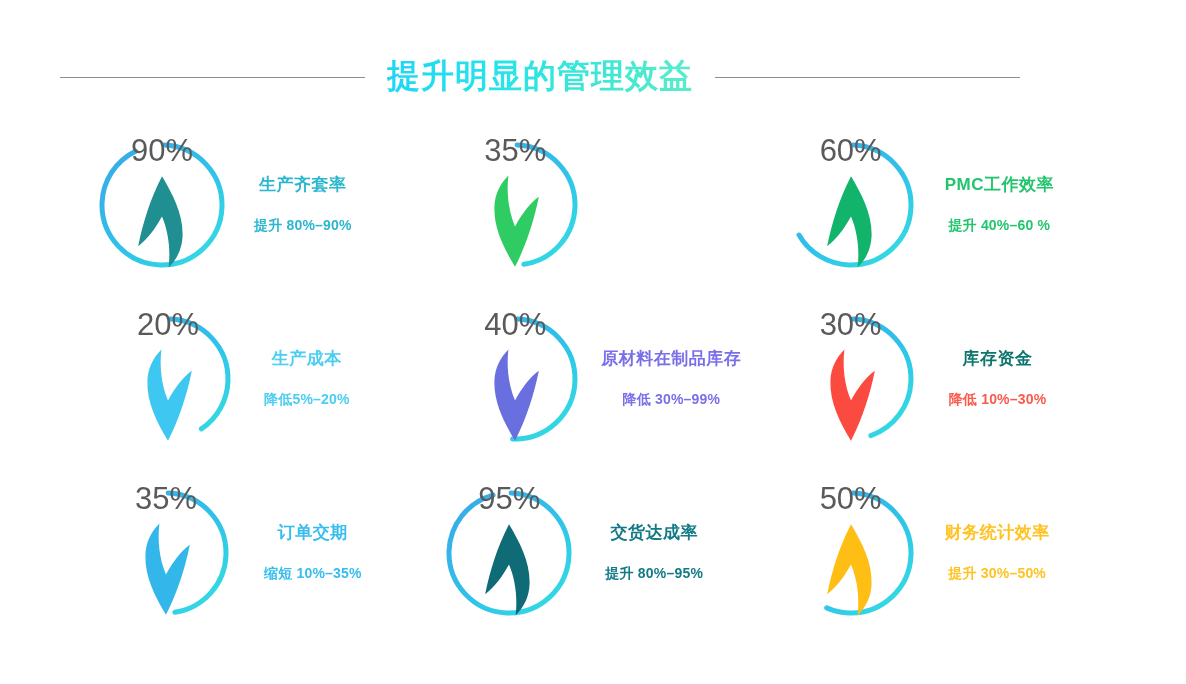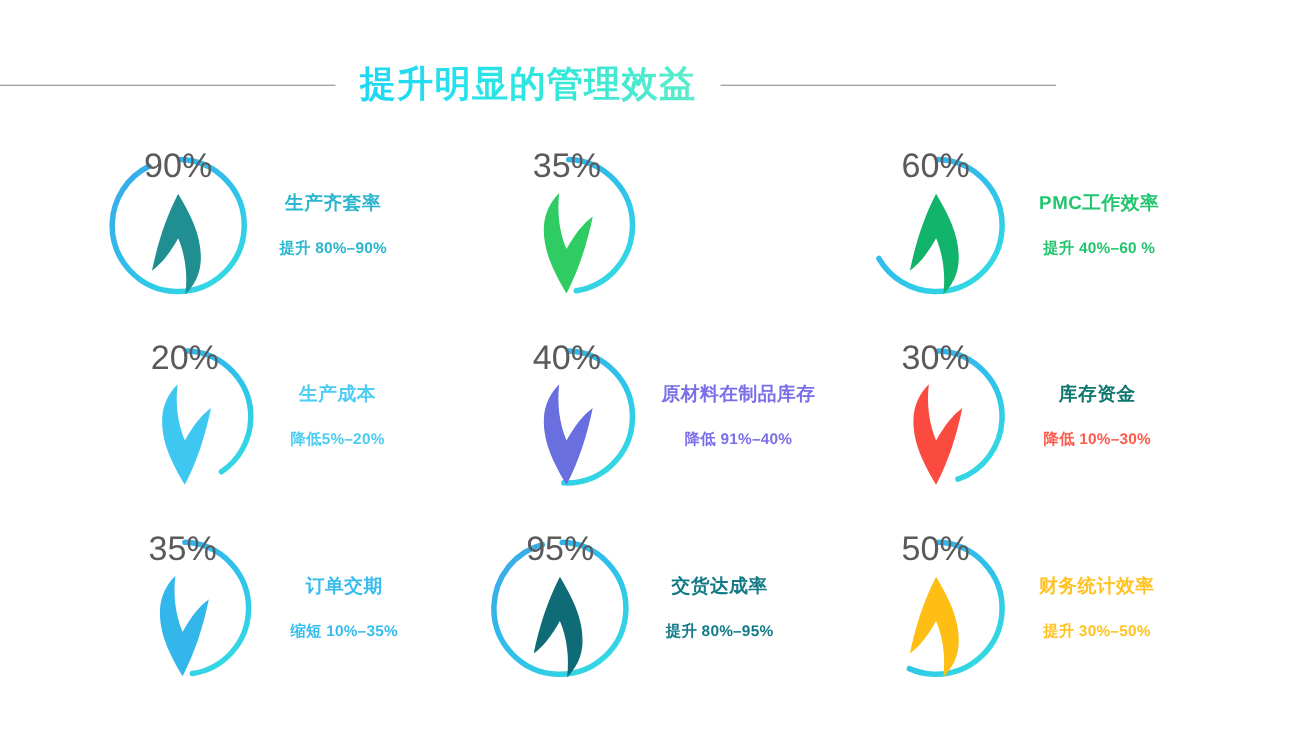--- a/index.html
+++ b/index.html
@@ -17,20 +17,21 @@
 
   
   .title-band {
     position: absolute;
     top: 52px;
     left: 0;
     width: 1080px;
     height: 50px;
     display: flex;
     align-items: center;
+    justify-content: center;
   }
   .title-rule {
     height: 1px;
     background: #8c8c8c;
     flex: 0 0 auto;
   }
   .title-rule.left  { width: 305px; margin-right: 22px; }
   .title-rule.right { width: 305px; margin-left: 22px; }
 
   .page-title {
@@ -255,21 +256,21 @@
       </svg>
       <div class="ring-center">
         <div class="ring-value">40%</div>
         <svg class="arrow" viewBox="0 0 22 26">
           <path d="M11 24 C8.4 19.6 5.8 14.8 6.0 9.4 C6.1 6.4 7.4 3.8 9.4 1.8 C8.9 6.0 9.4 10.4 11.0 14.2 C12.8 11.0 14.6 8.6 16.8 7.0 C15.6 12.8 13.8 18.6 11 24 Z" fill="#6a6fe0"></path>
         </svg>
       </div>
     </div>
     <div class="card-text">
       <div class="card-title" style="color:#7a6fe8">原材料在制品库存</div>
-      <div class="card-sub" style="color:#7a6fe8">降低 91%–40%</div>
+      <div class="card-sub" style="color:#7a6fe8">降低 30%–99%</div>
     </div>
     </div>
     <div class="card c5">
     <div class="ring-wrap">
       <svg viewBox="0 0 140 140" aria-hidden="true">
         <defs>
           <linearGradient id="rg5" x1="1" y1="0" x2="0" y2="1">
             <stop offset="0%" stop-color="#3aa7e8"></stop>
             <stop offset="55%" stop-color="#2fc2ea"></stop>
             <stop offset="100%" stop-color="#35e0e0"></stop>

